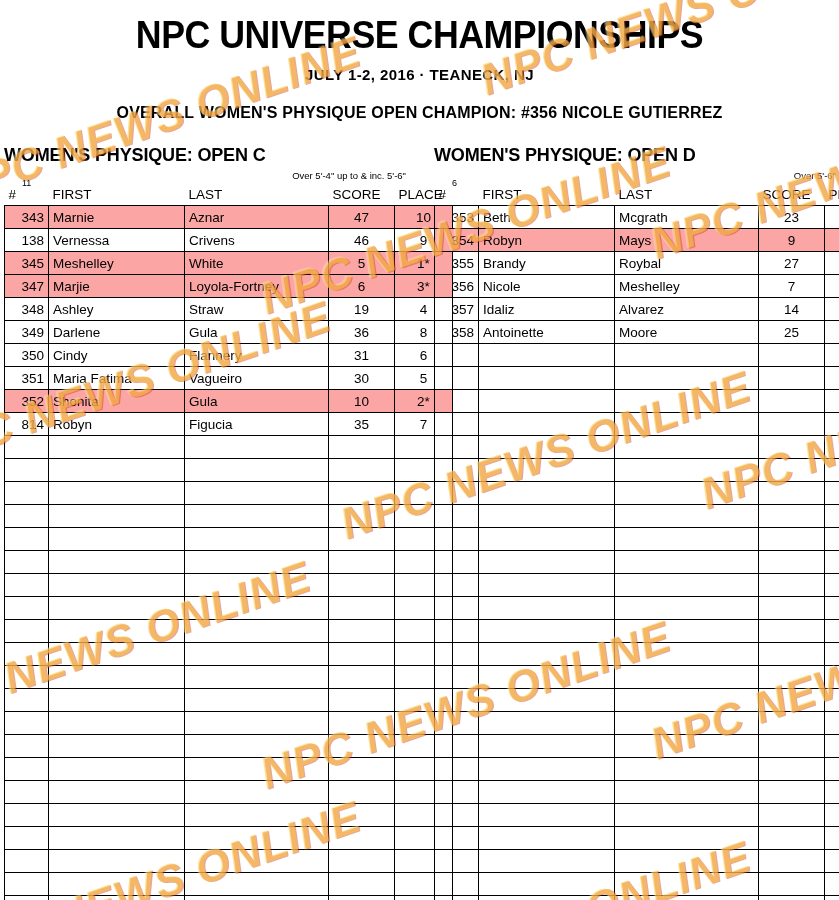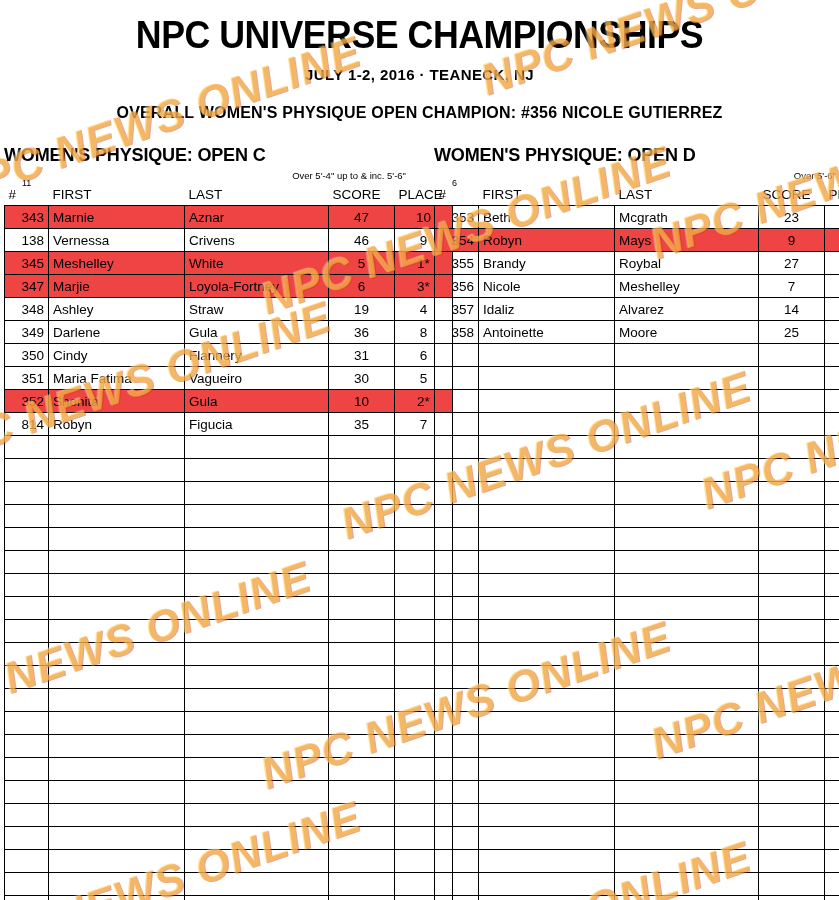--- a/index.html
+++ b/index.html
@@ -124,21 +124,21 @@
     padding: 0 4px 1px 4px;
   }
   th.c-num, td.c-num { width: 36px; text-align: right; padding-right: 6px; }
   th.c-first, td.c-first { width: 128px; text-align: left; }
   th.c-last, td.c-last { width: 136px; text-align: left; }
   th.c-score, td.c-score { width: 58px; text-align: center; }
   th.c-place, td.c-place { width: 50px; text-align: center; }
   th.c-num { text-align: right; padding-right: 6px; }
   th.c-score, th.c-place { text-align: center; }
 
-  tr.shaded td { background: #ef4444; }
+  tr.shaded td { background: #fca5a5; }
   td.blank { height: 22px; }
 </style>
 </head>
 <body>
 
 <div>
   <div class="doc-title">NPC UNIVERSE CHAMPIONSHIPS</div>
   <div class="doc-sub">JULY 1-2, 2016 · TEANECK, NJ</div>
   <div class="doc-overall">OVERALL WOMEN'S PHYSIQUE OPEN CHAMPION: #356 NICOLE GUTIERREZ</div>
 </div>

